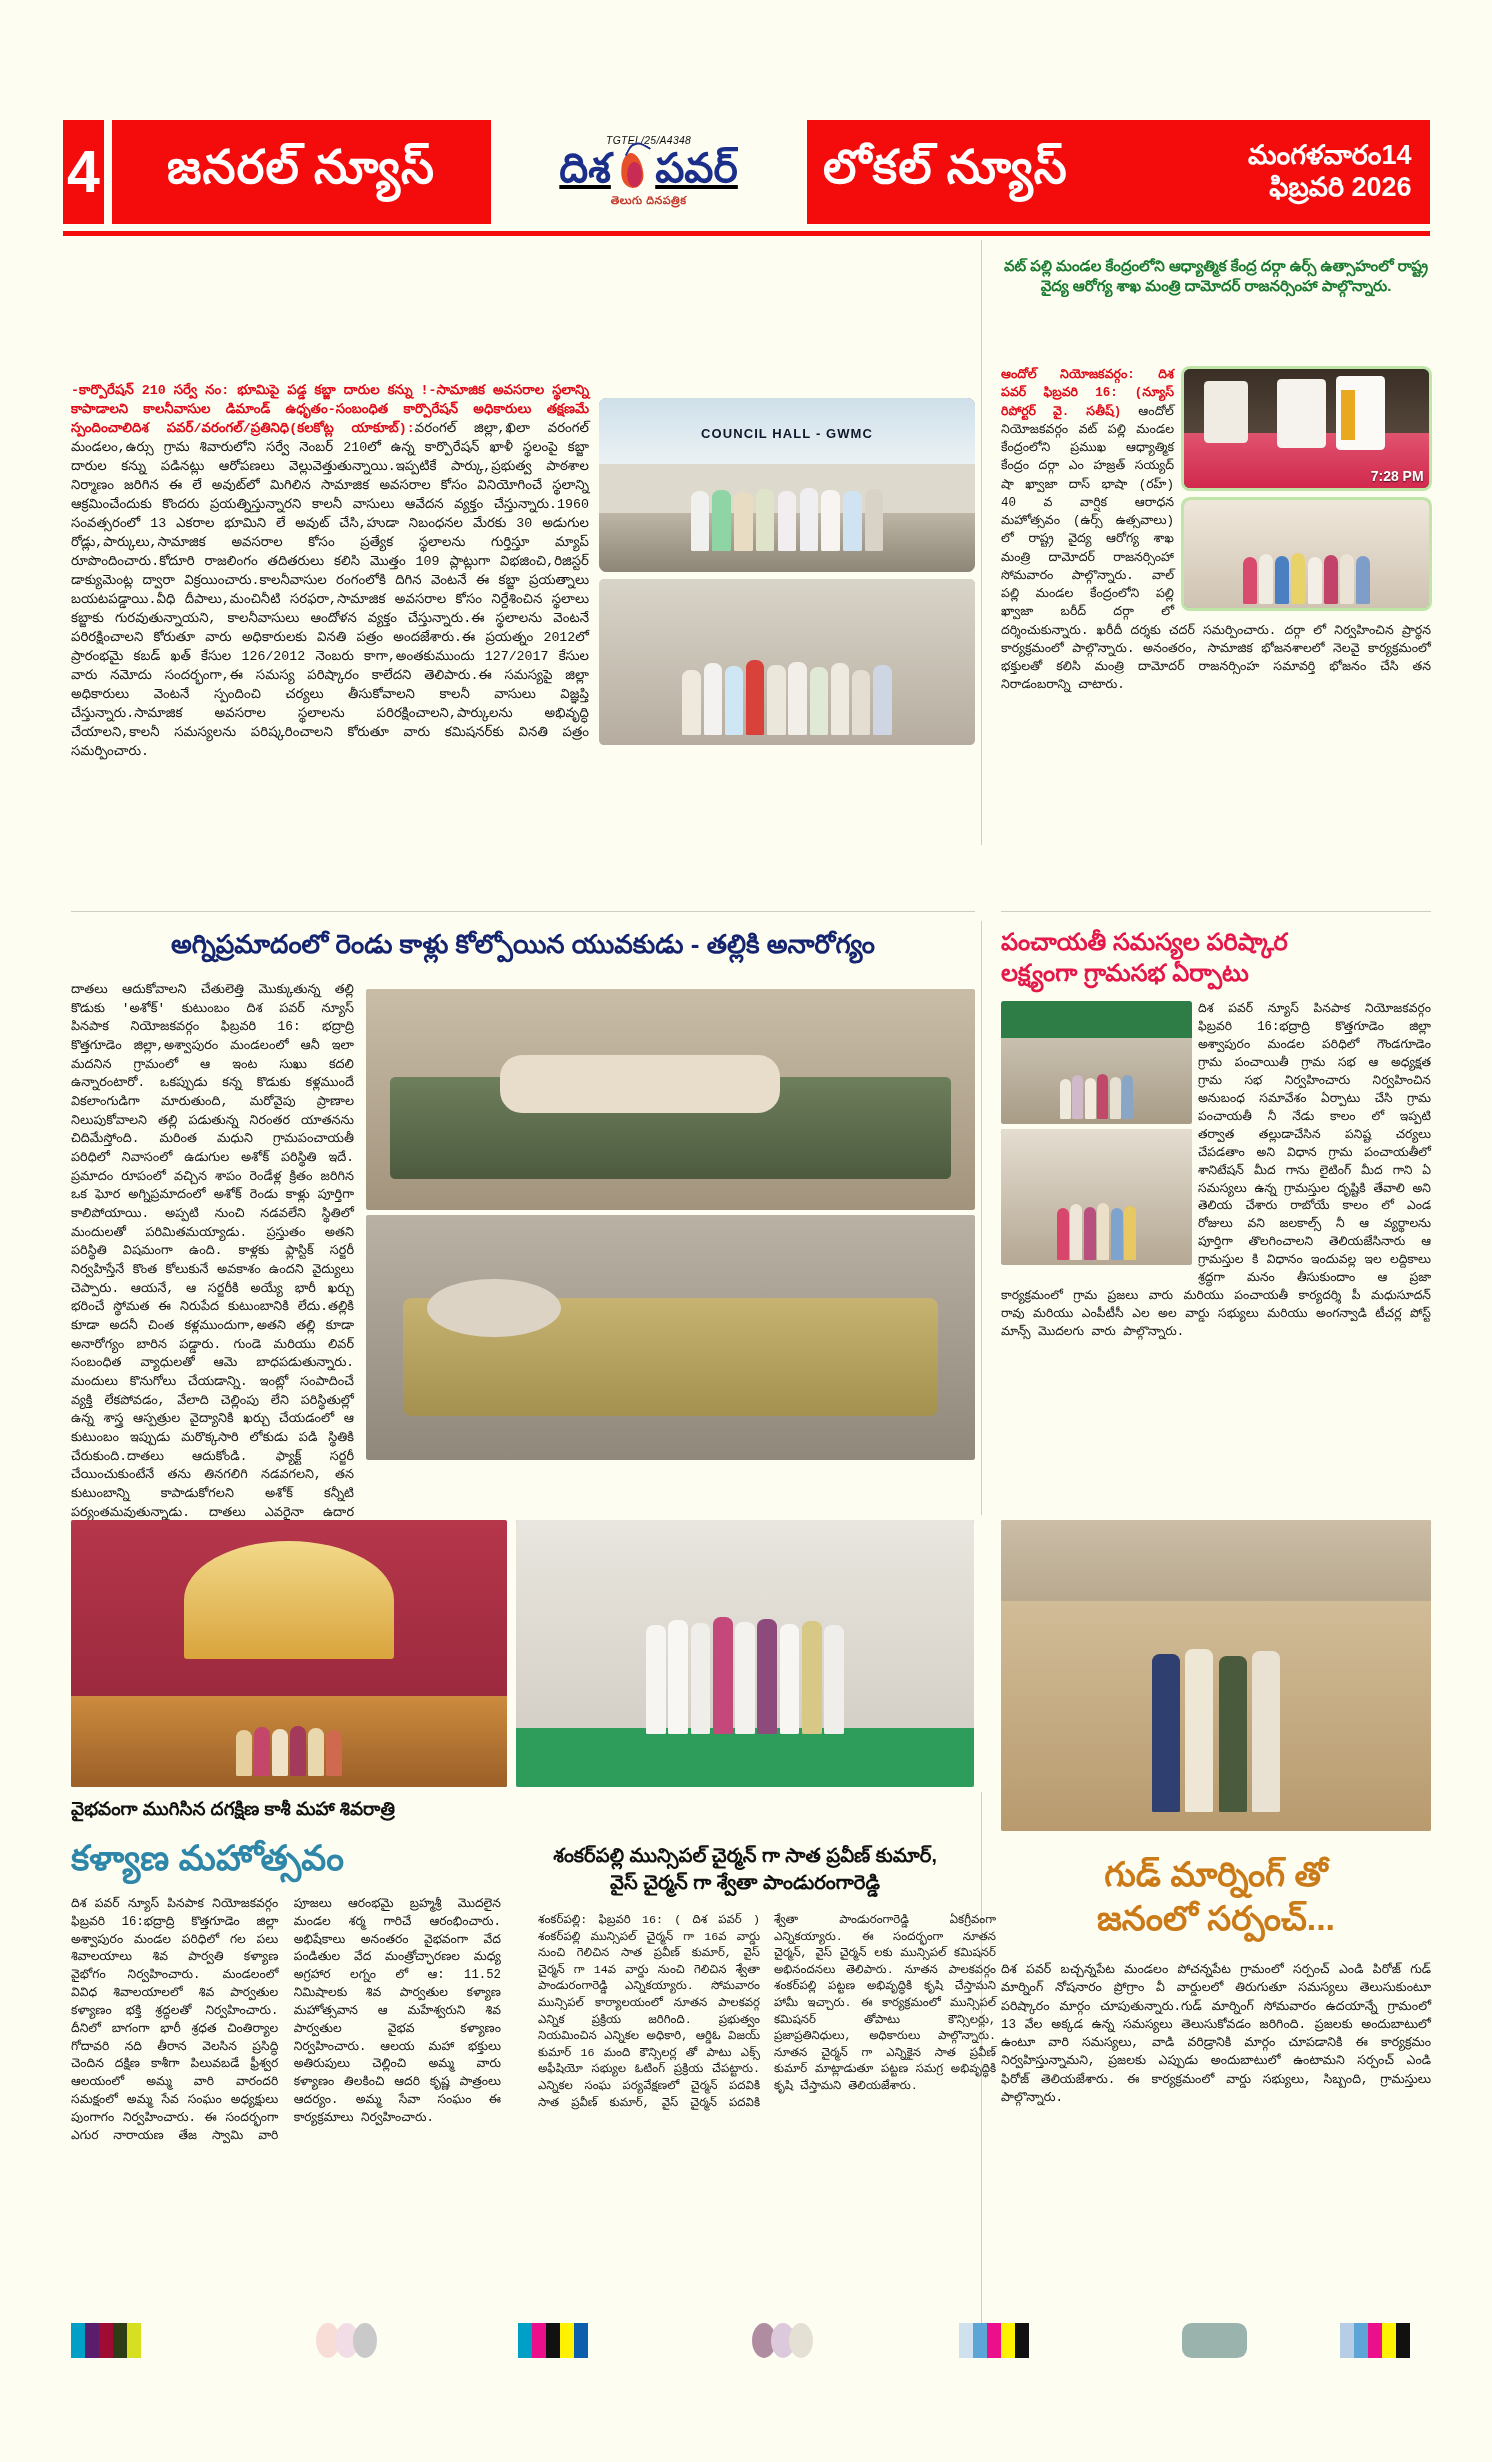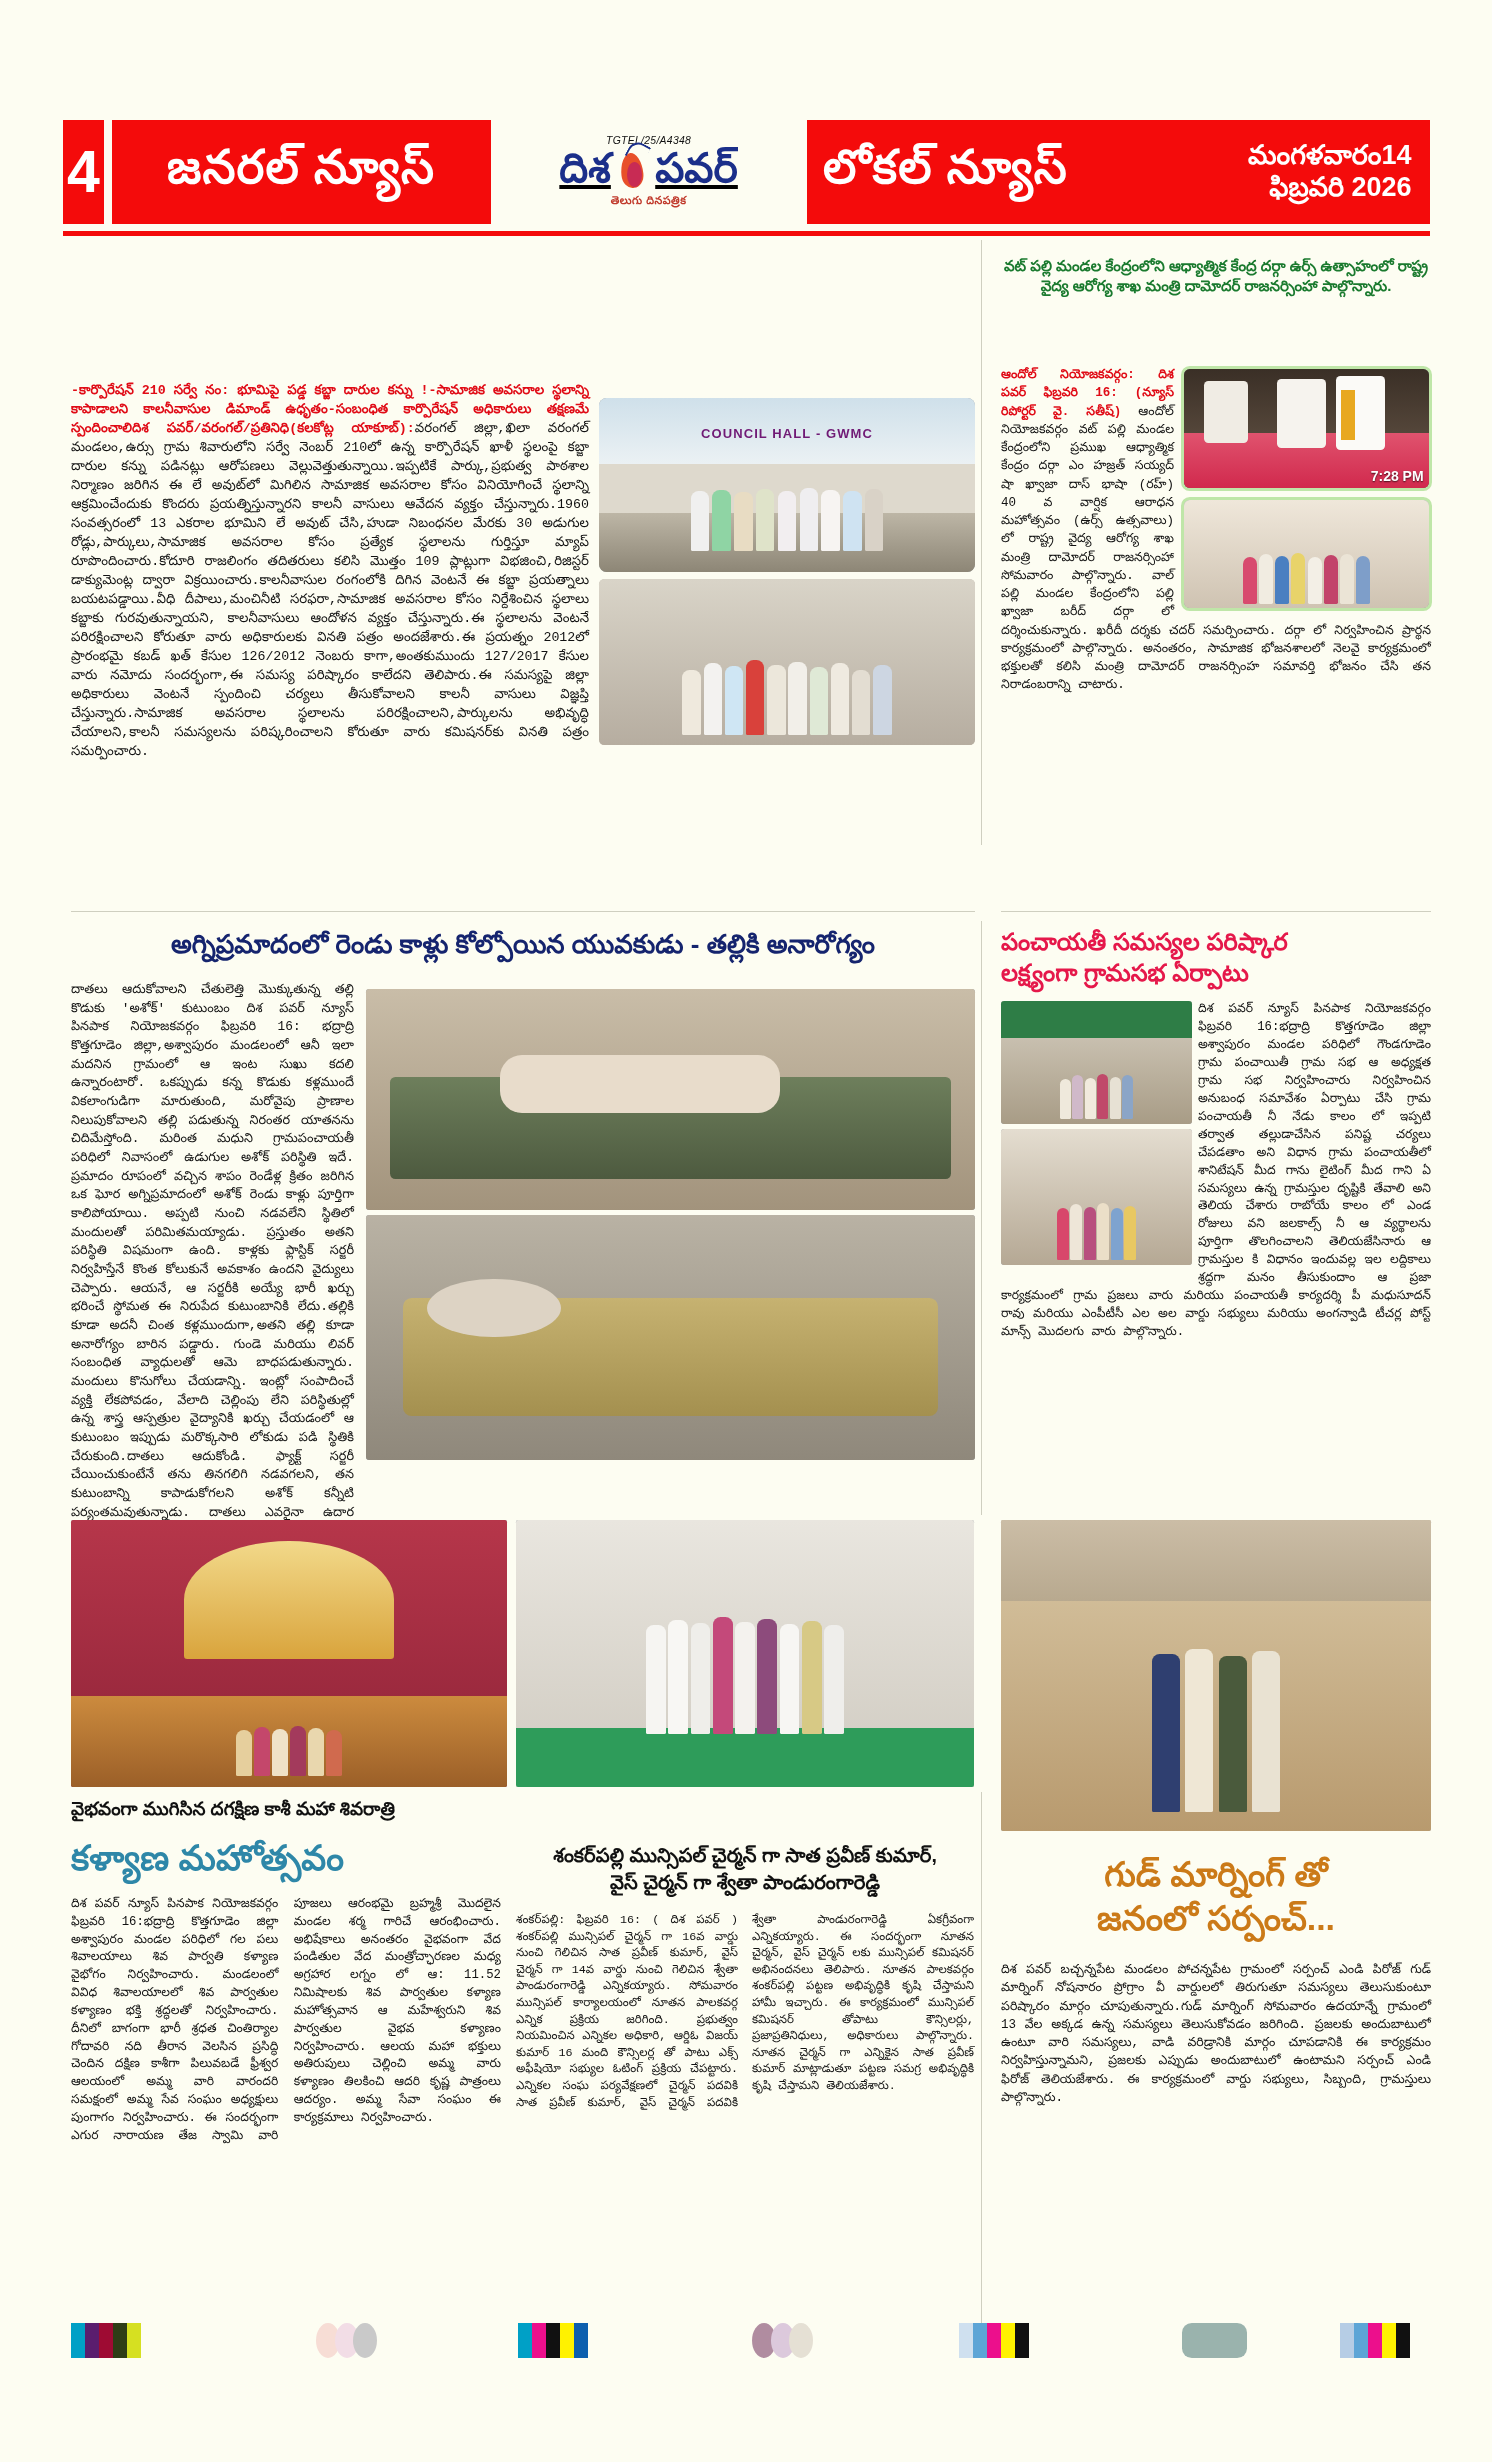--- a/index.html
+++ b/index.html
@@ -70,21 +70,21 @@
   .lead-red { color:#e00b16; font-weight:bold; }
 
   
   .photo { position:absolute; overflow:hidden; background:#9aa0a6; }
   .photo .sky   { position:absolute; left:0; right:0; top:0; height:42%; background:linear-gradient(#cfe0ea,#eef3f5); }
   .photo .ground{ position:absolute; left:0; right:0; bottom:0; height:34%; background:linear-gradient(#b8b2a4,#8f8878); }
   .photo .mid   { position:absolute; left:0; right:0; top:38%; height:30%; background:#d8d5cc; }
   .photo .cap   { position:absolute; right:5.4px; bottom:4.4px; color:#fff; font-size:14px; font-weight:bold;
                   text-shadow:0 0.5px 1.6px rgba(0,0,0,.7); }
   .photo .sign  { position:absolute; left:50%; top:16%; transform:translateX(-50%);
-                  color:#701a75; font-size:13px; font-weight:bold; letter-spacing:1.1px; white-space:nowrap; }
+                  color:#0f172a; font-size:13px; font-weight:bold; letter-spacing:1.1px; white-space:nowrap; }
   .ppl { position:absolute; bottom:12%; display:flex; align-items:flex-end; gap:3.3px; left:6%; right:6%; justify-content:center; }
   .p { width:18.5px; border-radius:7.6px 7.6px 1.6px 1.6px; }
   .photo-border-green { border:3.8px solid #bfe6a8; border-radius:8.7px; }
 
   
   .regbar { position:absolute; left:0; top:2323px; width:1493px; height:35px; }
   .reg-group { position:absolute; display:flex; height:35px; }
   .reg-sw { width:14px; height:35px; }
   .reg-oval { width:24px; height:35px; border-radius:50%; }
 
@@ -299,21 +299,21 @@
   <div class="headline h-teal" style="position:absolute; left:71px; top:1837px; width:436px; font-size:35px; text-align:left;">కళ్యాణ మహోత్సవం</div>
 
   <div class="body-text" style="position:absolute; left:71px; top:1896px; width:430px; height:414px; font-size:12.3px; line-height:1.45;
               column-count:2; column-gap:15.3px;">దిశ పవర్ న్యూస్ పినపాక నియోజకవర్గం ఫిబ్రవరి 16:భద్రాద్రి కొత్తగూడెం జిల్లా అశ్వాపురం మండల పరిధిలో గల పలు శివాలయాలు శివ పార్వతి కళ్యాణ వైభోగం నిర్వహించారు. మండలంలో వివిధ శివాలయాలలో శివ పార్వతుల కళ్యాణం భక్తి శ్రద్ధలతో నిర్వహించారు. దీనిలో బాగంగా భారీ శ్రధత చింతిర్యాల గోదావరి నది తీరాన వెలసిన ప్రసిద్ధి చెందిన దక్షిణ కాశీగా పిలువబడే ఫ్రీశ్వర ఆలయంలో అమ్మ వారి వారందరి సమక్షంలో అమ్మ సేవ సంఘం అధ్యక్షులు పుంగాగం నిర్వహించారు. ఈ సందర్భంగా ఎగుర నారాయణ తేజ స్వామి వారి పూజలు ఆరంభమై బ్రహ్మశ్రీ మొదలైన మండల శర్మ గారిచే ఆరంభించారు. అభిషేకాలు అనంతరం వైభవంగా వేద పండితుల వేద మంత్రోచ్ఛారణల మధ్య అగ్రహార లగ్నం లో ఆ: 11.52 నిమిషాలకు శివ పార్వతుల కళ్యాణ మహోత్సవాన ఆ మహేశ్వరుని శివ పార్వతుల వైభవ కళ్యాణం నిర్వహించారు. ఆలయ మహా భక్తులు అతిరుపులు చెల్లించి అమ్మ వారు కళ్యాణం తిలకించి ఆదరి కృష్ణ పాత్రంలు ఆదర్యం. అమ్మ సేవా సంఘం ఈ కార్యక్రమాలు నిర్వహించారు.</div>
 
   <div class="headline h-black" style="position:absolute; left:516px; top:1842px; width:458px; font-size:19.6px; text-align:center; line-height:1.4;">
     <div>శంకర్‌పల్లి మున్సిపల్ చైర్మన్ గా సాత ప్రవీణ్ కుమార్,</div>
     <div>వైస్ చైర్మన్ గా శ్వేతా పాండురంగారెడ్డి</div>
   </div>
 
-  <div class="body-text" style="position:absolute; left:516px; top:1912px; width:458px; height:398px; font-size:11.7px; line-height:1.42;
+  <div class="body-text" style="position:absolute; left:538px; top:1912px; width:458px; height:398px; font-size:11.7px; line-height:1.42;
               column-count:2; column-gap:14px;">శంకర్‌పల్లి: ఫిబ్రవరి 16: ( దిశ పవర్ ) శంకర్‌పల్లి మున్సిపల్ చైర్మన్ గా 16వ వార్డు నుంచి గెలిచిన సాత ప్రవీణ్ కుమార్, వైస్ చైర్మన్ గా 14వ వార్డు నుంచి గెలిచిన శ్వేతా పాండురంగారెడ్డి ఎన్నికయ్యారు. సోమవారం మున్సిపల్ కార్యాలయంలో నూతన పాలకవర్గ ఎన్నిక ప్రక్రియ జరిగింది. ప్రభుత్వం నియమించిన ఎన్నికల అధికారి, ఆర్డిఓ విజయ్ కుమార్ 16 మంది కౌన్సిలర్ల తో పాటు ఎక్స్ అఫీషియో సభ్యుల ఓటింగ్ ప్రక్రియ చేపట్టారు. ఎన్నికల సంఘ పర్యవేక్షణలో చైర్మన్ పదవికి సాత ప్రవీణ్ కుమార్, వైస్ చైర్మన్ పదవికి శ్వేతా పాండురంగారెడ్డి ఏకగ్రీవంగా ఎన్నికయ్యారు. ఈ సందర్భంగా నూతన చైర్మన్, వైస్ చైర్మన్ లకు మున్సిపల్ కమిషనర్ అభినందనలు తెలిపారు. నూతన పాలకవర్గం శంకర్‌పల్లి పట్టణ అభివృద్ధికి కృషి చేస్తామని హామీ ఇచ్చారు. ఈ కార్యక్రమంలో మున్సిపల్ కమిషనర్ తోపాటు కౌన్సిలర్లు, ప్రజాప్రతినిధులు, అధికారులు పాల్గొన్నారు. నూతన చైర్మన్ గా ఎన్నికైన సాత ప్రవీణ్ కుమార్ మాట్లాడుతూ పట్టణ సమగ్ర అభివృద్ధికి కృషి చేస్తామని తెలియజేశారు.</div>
 
   <div class="headline h-orange" style="position:absolute; left:1001px; top:1852px; width:430px; font-size:34px; text-align:center; line-height:1.3;">
     <div>గుడ్ మార్నింగ్ తో</div>
     <div>జనంలో సర్పంచ్...</div>
   </div>
 
   <div class="body-text" style="position:absolute; left:1001px; top:1961px; width:430px; height:349px; font-size:12.5px; line-height:1.46;">దిశ పవర్ బచ్చన్నపేట మండలం పోచన్నపేట గ్రామంలో సర్పంచ్ ఎండి పిరోజ్ గుడ్ మార్నింగ్ నోషనారం ప్రోగ్రాం వీ వార్డులలో తిరుగుతూ సమస్యలు తెలుసుకుంటూ పరిష్కారం మార్గం చూపుతున్నారు.గుడ్ మార్నింగ్ సోమవారం ఉదయాన్నే గ్రామంలో 13 వేల అక్కడ ఉన్న సమస్యలు తెలుసుకోవడం జరిగింది. ప్రజలకు అందుబాటులో ఉంటూ వారి సమస్యలు, వాడి వరిడ్రానికి మార్గం చూపడానికి ఈ కార్యక్రమం నిర్వహిస్తున్నామని, ప్రజలకు ఎప్పుడు అందుబాటులో ఉంటామని సర్పంచ్ ఎండి ఫిరోజ్ తెలియజేశారు. ఈ కార్యక్రమంలో వార్డు సభ్యులు, సిబ్బంది, గ్రామస్తులు పాల్గొన్నారు.</div>
 
   <div class="regbar">

